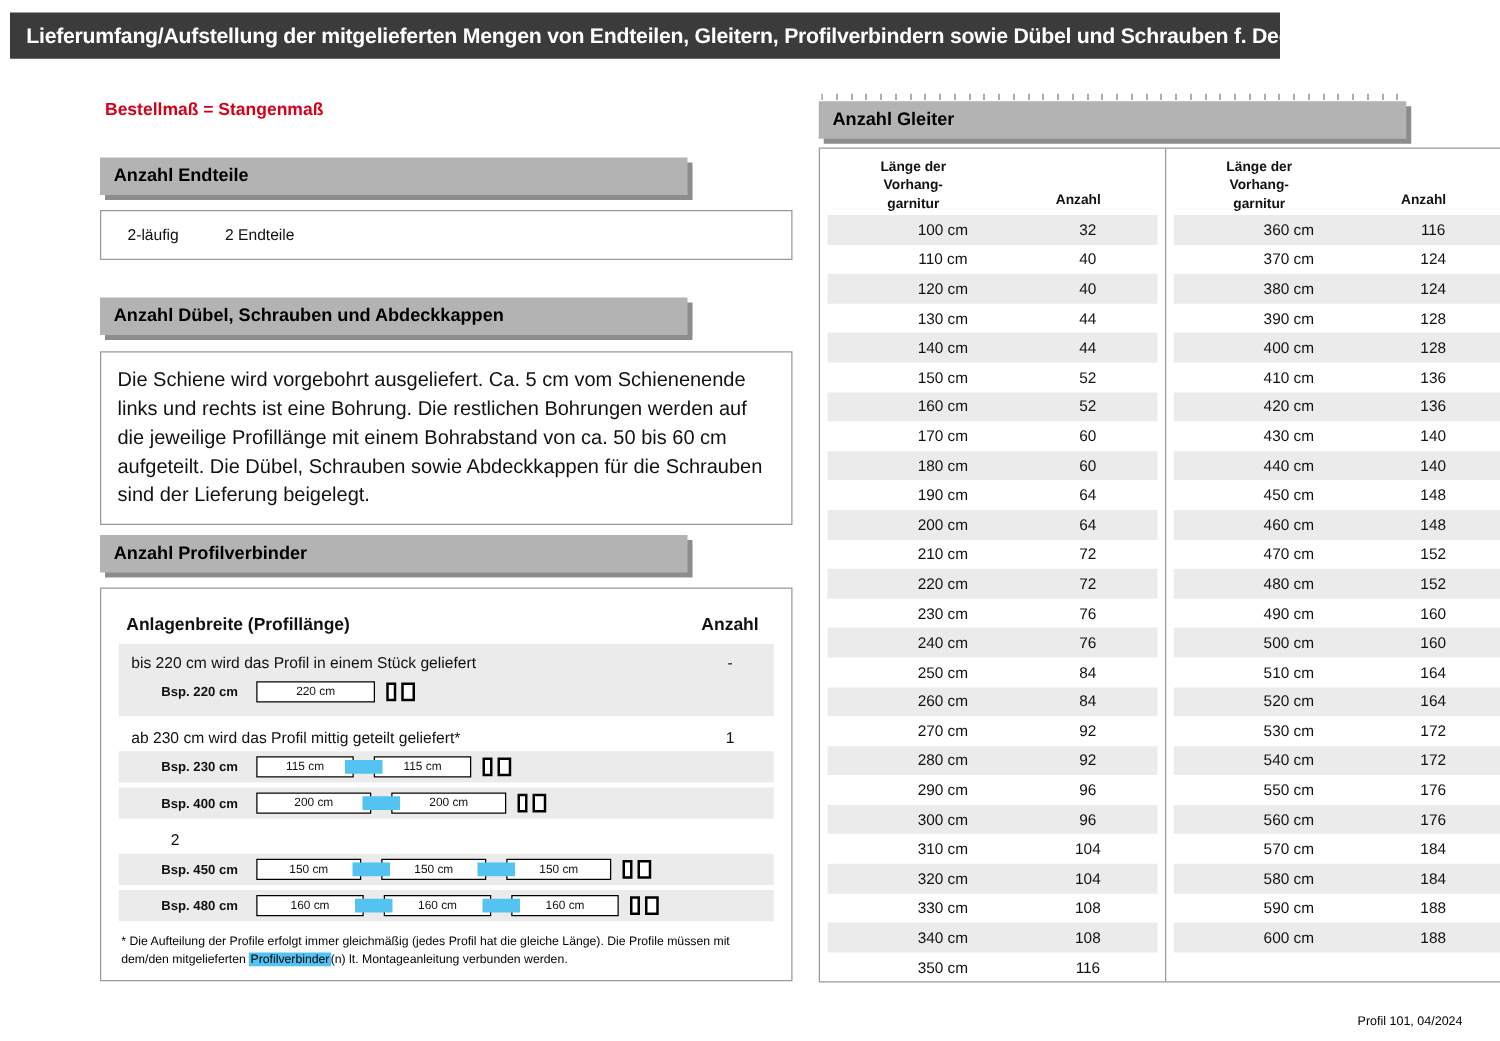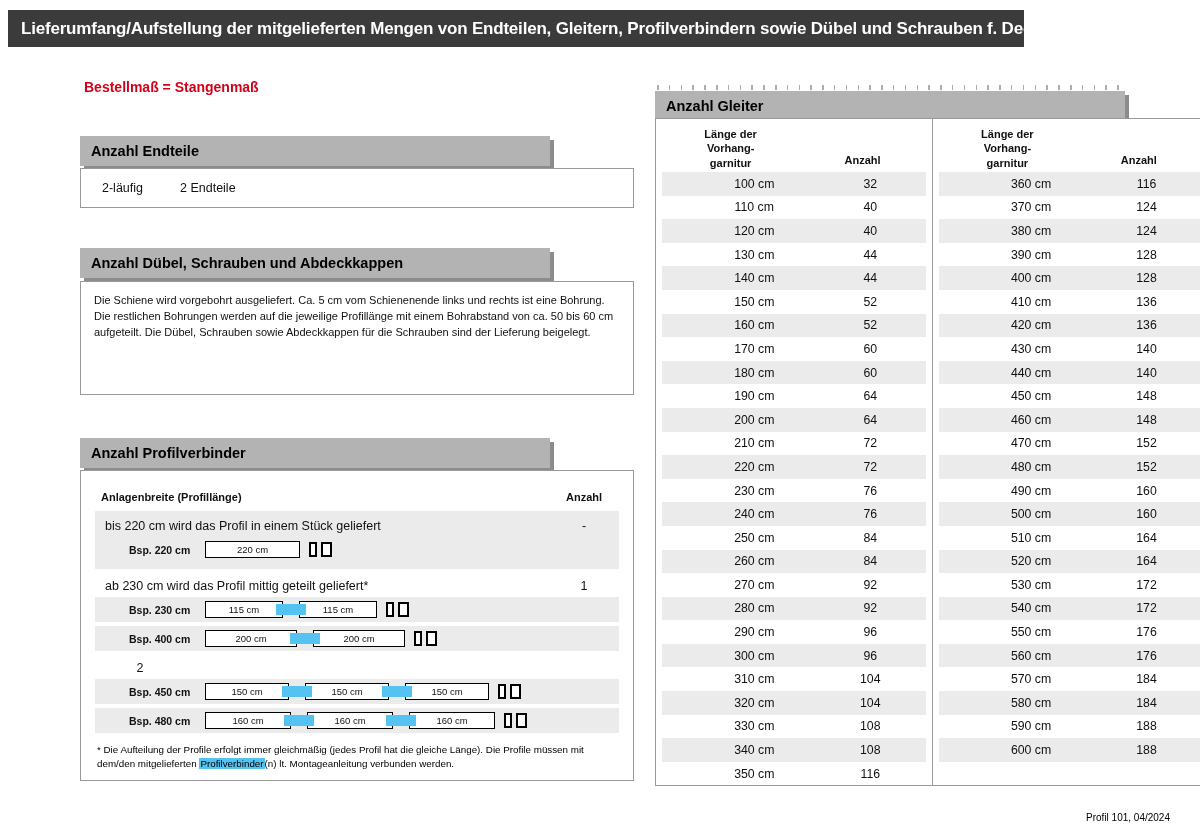--- a/index.html
+++ b/index.html
@@ -14,41 +14,41 @@
     position:absolute; left:8px; top:10px; width:1016px; height:37px;
     background:#3b3b3b; color:#fff; display:flex; align-items:center;
     padding:0 13px; font-weight:bold; font-size:17px; letter-spacing:-0.2px;
     white-space:nowrap;
   }
 
   
   .sec-head {
     position:absolute; width:470px; height:30px; background:#b3b3b3;
     box-shadow:4px 4px 0 #8c8c8c; font-weight:bold; font-size:14.5px;
-    line-height:30px; padding-left:11px; color:#000;margin-top:10px;
+    line-height:30px; padding-left:11px; color:#000;
   }
   .frame { position:absolute; width:554px; border:1px solid #999; background:#fff; }
 
   .order-note {
     position:absolute; left:84px; top:79px; color:#d40019;
     font-weight:bold; font-size:14px;
   }
 
   
   .endteile-box { left:80px; top:168px; height:40px; display:flex; align-items:center;
     padding-left:21px; font-size:12.5px; }
   .endteile-box .count { margin-left:37px; }
 
   
   .duebel-box { left:80px; top:281px; min-height:114px; padding:11px 12px 11px 13px;
-    font-size:11px; line-height:1.44; }
+    font-size:16px; line-height:1.44; }
 
   
   .pv-box { left:80px; top:470px; padding-bottom:10px; }
-  .pv-colheads { display:flex; padding:20px 14px 8px 20px; font-weight:bold; font-size:11px; }
+  .pv-colheads { display:flex; padding:20px 14px 8px 20px; font-weight:bold; font-size:14px; }
   .pv-colheads .cw { flex:1; }
   .pv-colheads .cc { width:70px; text-align:center; }
   .pv-section { margin:0 14px; }
   .pv-section.grouped { background:#ebebeb; padding:4px 0 7px; }
   .pv-section + .pv-section { margin-top:6px; }
   .pv-textrow { display:flex; align-items:center; padding:4px 0 4px 10px; }
   .pv-text { flex:1; font-size:12.5px; }
   .pv-anz { width:70px; text-align:center; font-size:12.5px; }
   .pv-example { display:flex; align-items:center; padding:4px 0 4px 34px; min-height:25px; }
   .pv-section:not(.grouped) .pv-example { background:#ebebeb; }

